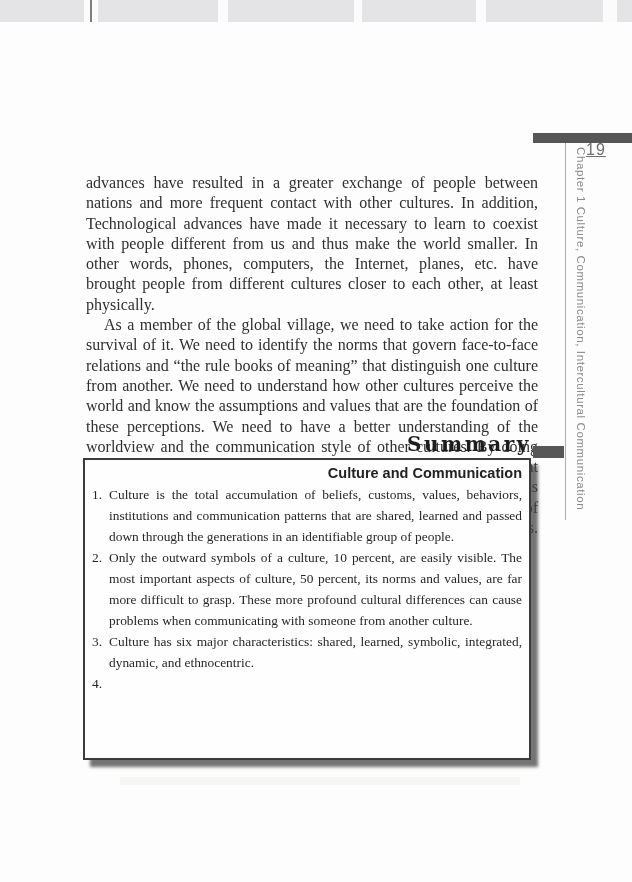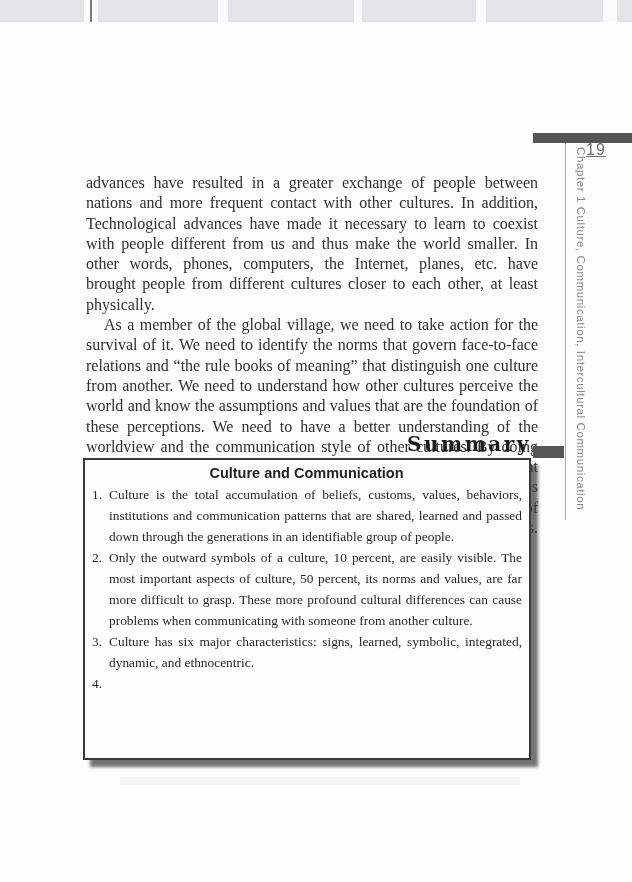--- a/index.html
+++ b/index.html
@@ -59,21 +59,21 @@
   
   .summary-box{
     position:absolute;left:83px;top:458px;width:448px;height:302px;
     background:#fefefe;
     border:2px solid #3b3b3b;
     box-sizing:border-box;
     box-shadow:7px 7px 3px rgba(70,70,70,0.75);
     padding:4px 7px 6px 6px;
   }
   .box-title{
-    text-align:center;
+    text-align:right;
     font-family:"Liberation Sans", sans-serif;
     font-weight:bold;font-size:14.5px;color:#222;
     margin:1px 0 3px 0;
   }
   .box-item{
     position:relative;
     padding-left:18px;
     font-size:13.4px;line-height:21px;color:#262626;
     text-align:justify;
   }
@@ -119,21 +119,21 @@
       <span>Culture is the total accumulation of beliefs, customs, values, behaviors, institutions and communication patterns that are shared, learned and passed down through the generations in an identifiable group of people.</span>
     </div>
 
     <div class="box-item">
       <span class="num">2.</span>
       <span>Only the outward symbols of a culture, 10 percent, are easily visible. The most important aspects of culture, 50 percent, its norms and values, are far more difficult to grasp. These more profound cultural differences can cause problems when communicating with someone from another culture.</span>
     </div>
 
     <div class="box-item">
       <span class="num">3.</span>
-      <span>Culture has six major characteristics: signs, learned, symbolic, integrated, dynamic, and ethnocentric.</span>
+      <span>Culture has six major characteristics: shared, learned, symbolic, integrated, dynamic, and ethnocentric.</span>
     </div>
 
     <div class="box-item">
       <span class="num">4.</span>
     </div>
   </div>
 
   <div class="bleed"></div>
 
 </div>

